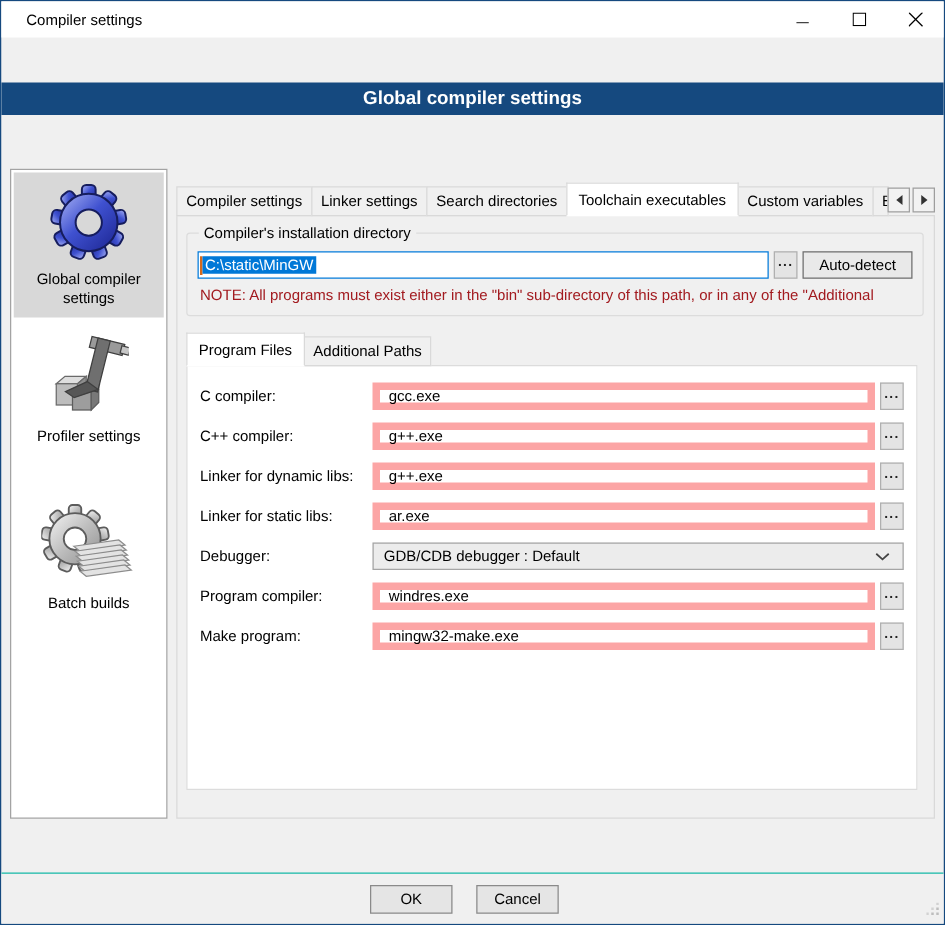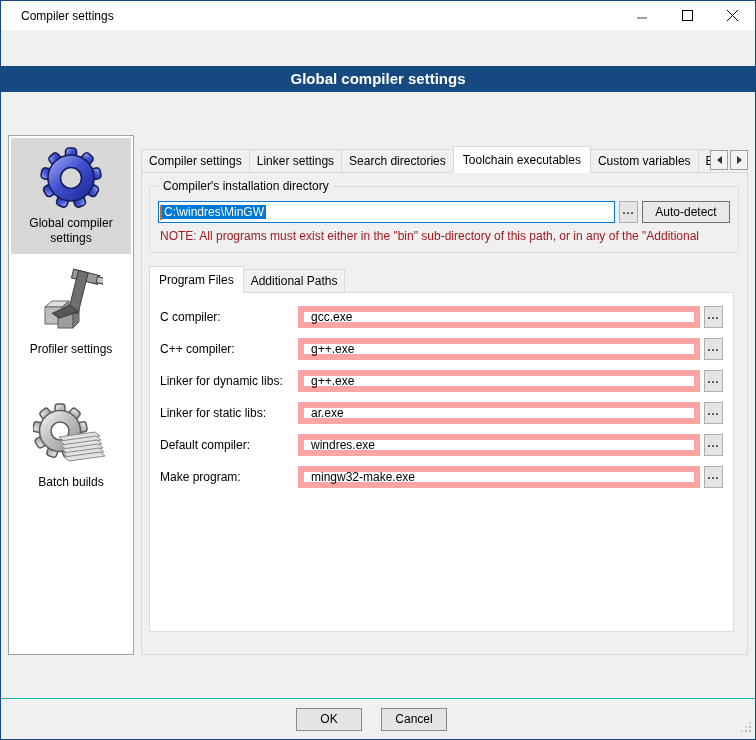--- a/index.html
+++ b/index.html
@@ -240,21 +240,21 @@
         </div>
       </div>
 
       <div class="page">
 
         <div class="group" style="margin-top:5px;margin-right:1px;">
           <span class="glabel">Compiler's installation directory</span>
           <div class="dir-row">
             <div class="dir-input">
               <span class="caret"></span>
-              <span class="sel-text">C:\windres\MinGW</span>
+              <span class="sel-text">C:\static\MinGW</span>
             </div>
             <div class="browse">...</div>
             <div class="btn" style="min-width:88px">Auto-detect</div>
           </div>
           <div class="note">NOTE: All programs must exist either in the "bin" sub-directory of this path, or in any of the "Additional</div>
         </div>
 
         <div class="inner-tabs">
           <div class="tab active">Program Files</div>
           <div class="tab">Additional Paths</div>
@@ -295,23 +295,36 @@
           <div class="field-row">
             <span class="flabel">Linker for static libs:</span>
             <div class="field-ctl">
               <div class="tinput">
                   <span>ar.exe</span>
                 </div>
               <div class="browse">...</div>
             </div>
           </div>
 
-
-          <div class="field-row">
-            <span class="flabel">Default compiler:</span>
+          <div class="field-row">
+            <span class="flabel">Debugger:</span>
+            <div class="field-ctl">
+              <div class="fselect">
+                <span>GDB/CDB debugger : Default</span>
+                <span class="chev">
+                  <svg width="12" height="7">
+                      <polyline points="1,1 6,5.5 11,1" fill="none" stroke="#444" stroke-width="1.4"></polyline>
+                    </svg>
+                </span>
+              </div>
+            </div>
+          </div>
+
+          <div class="field-row">
+            <span class="flabel">Program compiler:</span>
             <div class="field-ctl">
               <div class="tinput">
                   <span>windres.exe</span>
                 </div>
               <div class="browse">...</div>
             </div>
           </div>
 
           <div class="field-row">
             <span class="flabel">Make program:</span>

